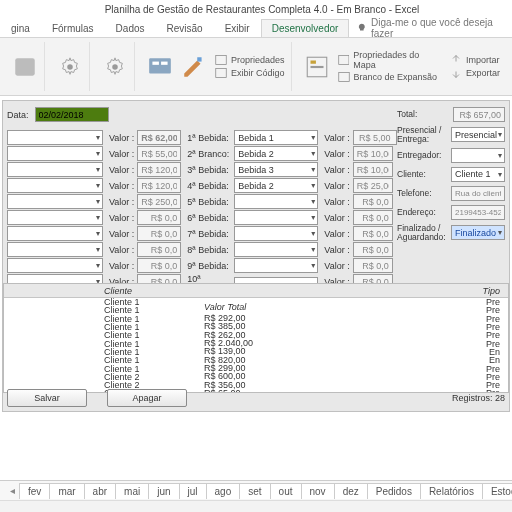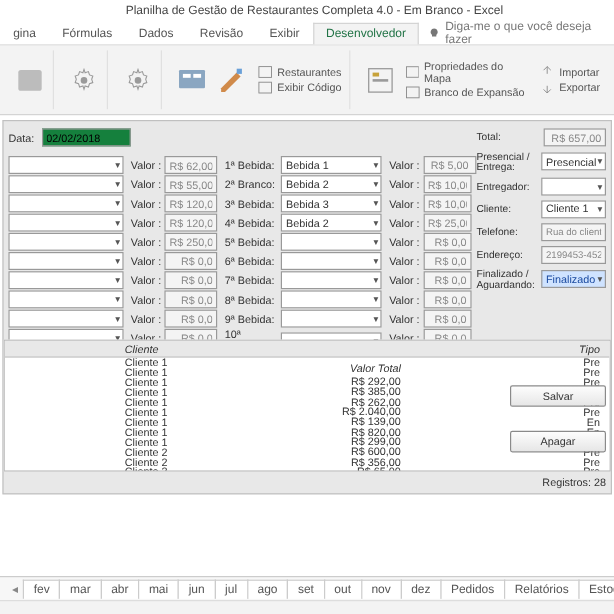--- a/index.html
+++ b/index.html
@@ -14,41 +14,41 @@
   .tell-me svg { width:10px; height:10px; fill:#777; }
   
   .ribbon { height: 58px; background:#f3f3f3; border-bottom:1px solid #d4d4d4; display:flex; align-items:center; gap:6px; padding:4px 6px; }
   .ribbon-group { display:flex; flex-direction:column; align-items:center; gap:1px; padding:0 6px; border-right:1px solid #e0e0e0; height:100%; justify-content:center; }
   .ribbon-icon { width:26px; height:26px; display:flex; align-items:center; justify-content:center; color:#7a7a7a; }
   .ribbon-row { display:flex; align-items:center; gap:4px; font-size:9px; color:#555; }
   .ribbon-row svg { width:12px; height:12px; fill:#6b6b6b; }
   
   .form-area { background:#e8e8e8; border:1px solid #c0c0c0; margin:4px 2px 2px 2px; padding:6px 4px 4px 4px; height:312px; position:relative; }
   .lbl { font-size:9px; color:#333; }
-  .inp { height:15px; border:1px solid #999; background:#15803d; font-size:9px; padding:0 3px; }
+  .inp { height:15px; border:1px solid #999; background:#4d7c0f; font-size:9px; padding:0 3px; }
   .inp.dis { background:#f4f4f4; color:#888; }
   .dd { height:15px; border:1px solid #999; background:#fff; display:flex; align-items:center; justify-content:space-between; padding:0 2px 0 3px; font-size:9px; }
   .dd::after { content:"▾"; font-size:8px; color:#555; }
   .top-row { display:flex; align-items:center; gap:6px; margin-bottom:8px; }
   .grid3 { display:flex; gap:6px; }
   .col { display:flex; flex-direction:column; gap:1px; }
   .pair { display:flex; align-items:center; gap:3px; }
   .right-col { position:absolute; right:4px; top:6px; width:108px; display:flex; flex-direction:column; gap:4px; }
   .right-col .pair { justify-content:space-between; }
   .right-col .lbl { width:48px; font-size:8.5px; line-height:1.05; }
   
   .list { position:absolute; left:0; right:0; top:182px; background:#fff; border:1px solid #bcbcbc; height:110px; overflow:hidden; }
   .list-head { display:flex; font-size:9px; background:#e8e8e8; border-bottom:1px solid #c5c5c5; height:14px; align-items:center;font-style:italic; }
   .list-body { font-size:9px; }
   .list-row { display:flex; height:8.3px; align-items:center; }
   .c1w { width:200px; padding-left:100px; }
-  .c2w { width:130px; text-align:right;margin-top:32px; }
+  .c2w { width:130px; text-align:left;margin-top:32px; }
   .c3w { flex:1; text-align:right; padding-right:8px; }
   
-  .form-foot { position:absolute; left:4px; right:4px; bottom:4px; display:flex; align-items:flex-end; gap:20px;flex-direction:column; }
+  .form-foot { position:absolute; left:4px; right:4px; bottom:4px; display:flex; align-items:center; gap:20px; }
   .btn { width:80px; height:18px; border:1px solid #8a8a8a; background:linear-gradient(#fdfdfd,#e6e6e6); font-size:9px; display:flex; align-items:center; justify-content:center; cursor:pointer; border-radius:2px; }
   .regcount { margin-left:auto; font-size:9px; }
   
   .sheet-bar { position:absolute; left:0; right:0; bottom:12px; height:20px; border-top:1px solid #ccc; background:#f7f7f7; display:flex; align-items:center; gap:0; padding-left:6px; font-size:10px; }
   .sheet-tab { padding:2px 8px; border:1px solid #ccc; border-bottom:none; background:#fff; margin-right:-1px; cursor:pointer; color:#555; }
   .status-bar { position:absolute; left:0; right:0; bottom:0; height:12px; background:#f3f3f3; border-top:1px solid #ddd; }
 </style>
 </head>
 <body>
 
@@ -105,21 +105,21 @@
         <svg viewBox="0 0 24 24" width="28" height="28">
           <path d="M3 18l12-12 3 3L6 21H3z" fill="#d08a4a"></path>
           <rect x="15" y="3" width="4" height="4" fill="#6aa0d8"></rect>
         </svg>
       </div>
     <div style="display:flex;flex-direction:column;gap:1px;">
       <div class="ribbon-row">
           <svg viewBox="0 0 16 16">
             <rect x="1" y="2" width="14" height="12" fill="none" stroke="#888"></rect>
           </svg>
-          <span>Restaurantes</span>
+          <span>Propriedades</span>
         </div>
       <div class="ribbon-row">
           <svg viewBox="0 0 16 16">
             <rect x="1" y="2" width="14" height="12" fill="none" stroke="#888"></rect>
           </svg>
           <span>Exibir Código</span>
         </div>
     </div>
   </div>
   <div class="ribbon-group" style="margin-left:auto; border-right:none; flex-direction:row; gap:8px;">
@@ -200,21 +200,21 @@
           <span></span>
         </div>
         <div class="dd" style="width: 96px;">
           <span></span>
         </div>
       </div>
 
     <div class="col" id="colB">
         <div class="pair">
           <span class="lbl">Valor :</span>
-          <input class="inp dis" style="width: 44px; text-align: right;" value="R$ 62,00">
+          <input class="inp dis" style="width: 44px; text-align: right; font-weight: bold;" value="R$ 62,00">
         </div>
         <div class="pair">
           <span class="lbl">Valor :</span>
           <input class="inp dis" style="width: 44px; text-align: right;" value="R$ 55,00">
         </div>
         <div class="pair">
           <span class="lbl">Valor :</span>
           <input class="inp dis" style="width: 44px; text-align: right;" value="R$ 120,00">
         </div>
         <div class="pair">

